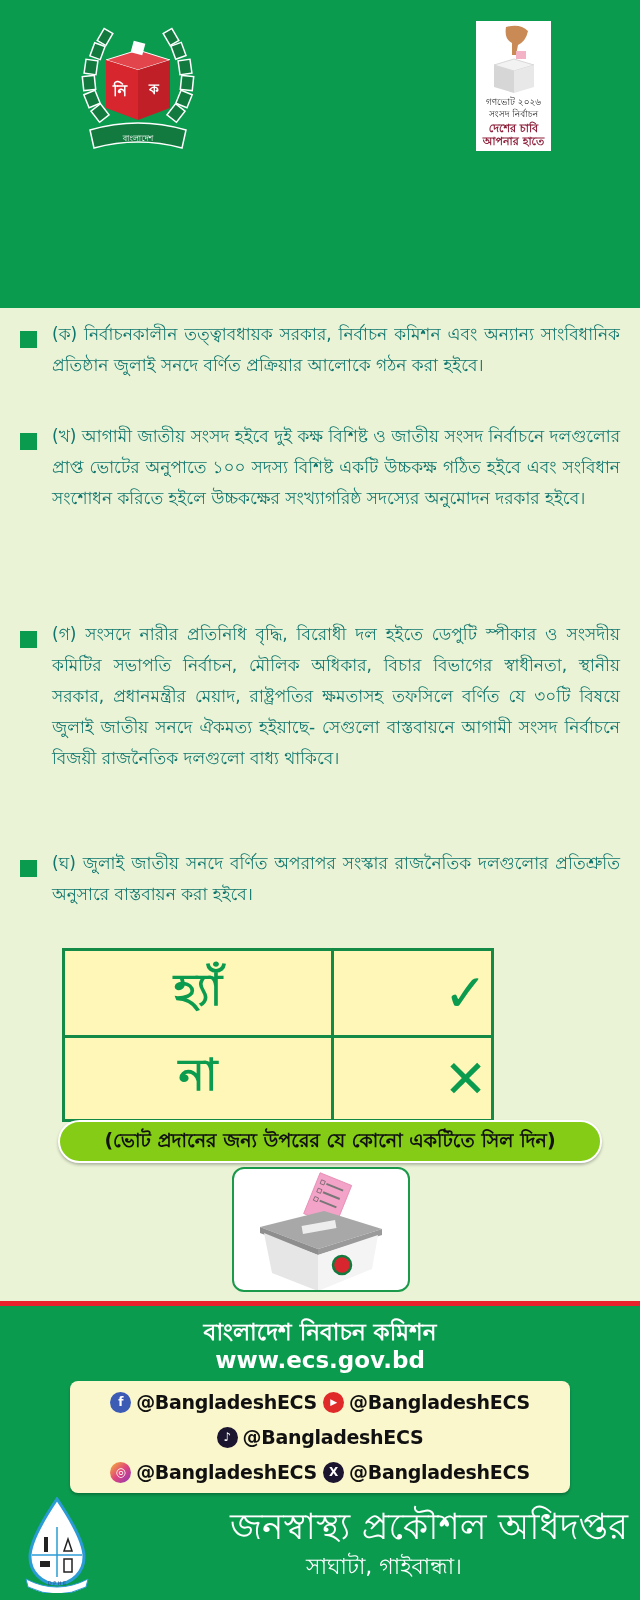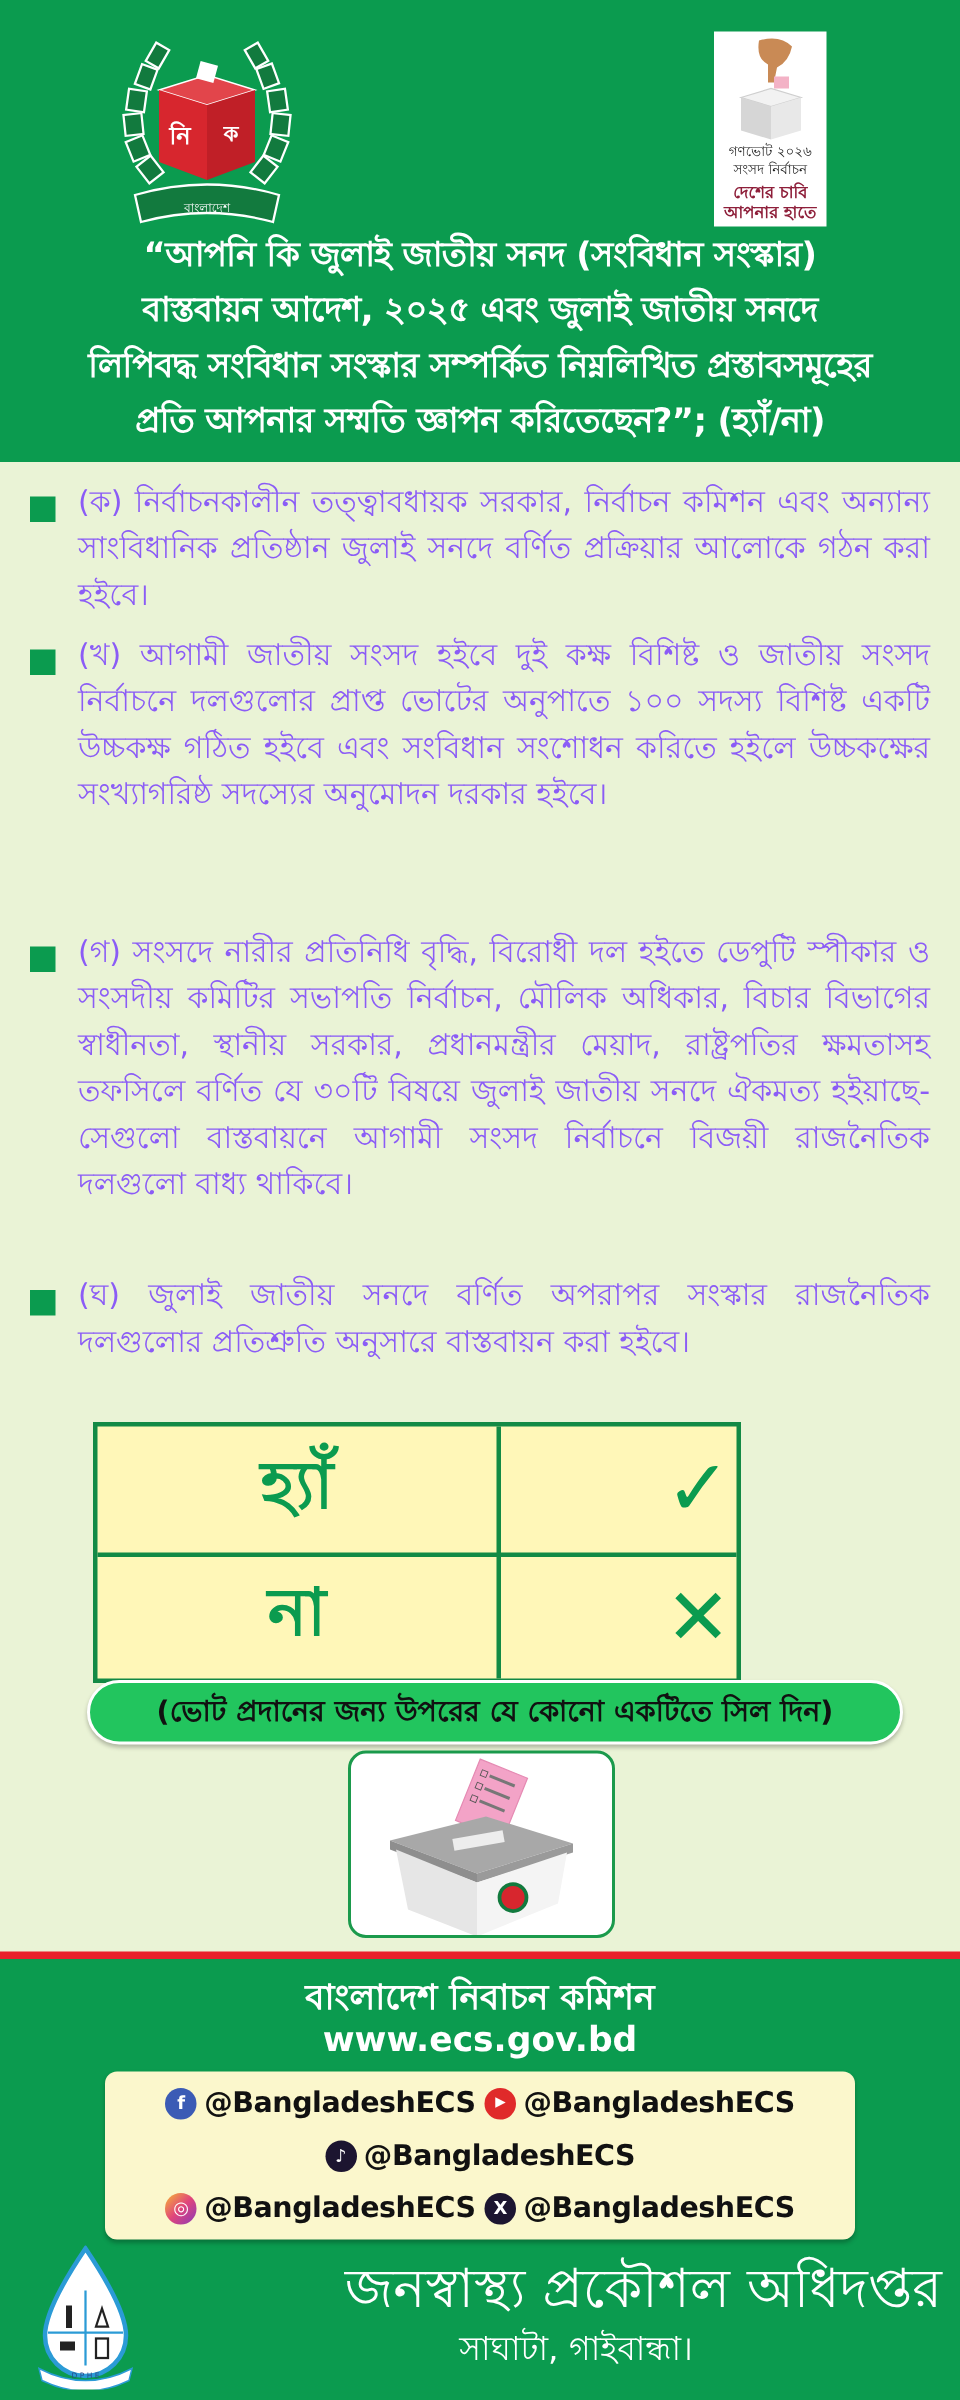--- a/index.html
+++ b/index.html
@@ -14,30 +14,30 @@
   .campaign-logo .l2 { top:88px; }
   .campaign-logo .l3, .campaign-logo .l4 { position:absolute; left:0; width:75px; text-align:center; font-size:11px; font-weight:bold; color:#8e1f3a; line-height:13px; }
   .campaign-logo .l3 { top:101px; }
   .campaign-logo .l4 { top:114px; }
 
   .question { position:absolute; left:8px; top:152px; width:624px; color:#ffffff; font-weight:bold; font-size:22.5px; line-height:37px; text-align:center; letter-spacing:-0.4px; }
 
   .content { position:absolute; left:0; top:308px; width:640px; height:994px; background:#eaf3d6; }
   .item { position:absolute; left:20px; width:600px; }
   .item .bullet { position:absolute; left:0; top:12px; width:17px; height:17px; background:#0b9b4f; }
-  .item .text { position:absolute; left:32px; width:568px; font-size:20px; line-height:31px; color:#8b5cf6; text-align:justify; }
+  .item .text { position:absolute; left:32px; width:568px; font-size:17px; line-height:31px; color:#0f766e; text-align:justify; }
 
   .vote-table { position:absolute; left:62px; top:948px; width:432px; height:174px; border:3px solid #138a45; background:#fff7b8; }
   .vote-table .vline { position:absolute; left:266px; top:0; width:3px; height:100%; background:#138a45; }
   .vote-table .hline { position:absolute; left:0; top:84px; width:100%; height:3px; background:#138a45; }
   .cell { position:absolute; display:flex; align-items:center; justify-content:center; color:#0b9b4f; font-weight:bold; }
   .cell.label { font-size:44px; }
   .cell.mark { font-size:52px; }
 
-  .instruction { position:absolute; left:58px; top:1120px; width:544px; height:43px; background:#22c55e; border-radius:22px; border:2px solid #ffffff; box-shadow:0 2px 3px rgba(0,0,0,0.25); display:flex; align-items:center; justify-content:center; font-size:19px; font-weight:bold; color:#111; }
+  .instruction { position:absolute; left:58px; top:1120px; width:544px; height:43px; background:#84cc16; border-radius:22px; border:2px solid #ffffff; box-shadow:0 2px 3px rgba(0,0,0,0.25); display:flex; align-items:center; justify-content:center; font-size:19px; font-weight:bold; color:#111; }
 
   .ballot-frame { position:absolute; left:232px; top:1167px; width:178px; height:125px; background:#ffffff; border:2px solid #1b9a4c; border-radius:12px; overflow:hidden; }
 
   .red-stripe { position:absolute; left:0; top:1301px; width:640px; height:5px; background:#e8212b; }
   .footer { position:absolute; left:0; top:1306px; width:640px; height:294px; background:#0b9b4f; }
   .ecs-name { position:absolute; left:0; top:1318px; width:640px; text-align:center; color:#fff; font-weight:bold; font-size:23px; line-height:28px; }
   .ecs-url { position:absolute; left:0; top:1346px; width:640px; text-align:center; color:#fff; font-weight:bold; font-size:23px; line-height:28px; }
 
   .social-box { position:absolute; left:70px; top:1381px; width:500px; height:112px; background:#fbf7cc; border-radius:8px; box-shadow:0 2px 3px rgba(0,0,0,0.25); }
   .social-row { position:absolute; left:0; width:500px; display:flex; justify-content:center; align-items:center; gap:6px; }
@@ -90,26 +90,20 @@
       <polygon points="18,44 38,38 58,44 38,50" fill="#f2f2f2" stroke="#cfcfcf" stroke-width="0.8"></polygon>
       <polygon points="18,44 38,50 38,72 18,66" fill="#d6d6d6"></polygon>
       <polygon points="38,50 58,44 58,66 38,72" fill="#e8e8e8"></polygon>
     </svg>
     <div class="l1">গণভোট ২০২৬</div>
     <div class="l2">সংসদ নির্বাচন</div>
     <div class="l3">দেশের চাবি</div>
     <div class="l4">আপনার হাতে</div>
   </div>
 
-  <div class="question">
-    <div>“আপনি কি জুলাই জাতীয় সনদ (সংবিধান সংস্কার)</div>
-    <div>বাস্তবায়ন আদেশ, ২০২৫ এবং জুলাই জাতীয় সনদে</div>
-    <div>লিপিবদ্ধ সংবিধান সংস্কার সম্পর্কিত নিম্নলিখিত প্রস্তাবসমূহের</div>
-    <div>প্রতি আপনার সম্মতি জ্ঞাপন করিতেছেন?”; (হ্যাঁ/না)</div>
-  </div>
 </div>
 
 <div class="content"></div>
 
 <div class="item" style="top:319px;">
   <div class="bullet"></div>
   <div class="text">(ক) নির্বাচনকালীন তত্ত্বাবধায়ক সরকার, নির্বাচন কমিশন এবং অন্যান্য সাংবিধানিক প্রতিষ্ঠান জুলাই সনদে বর্ণিত প্রক্রিয়ার আলোকে গঠন করা হইবে।</div>
 </div>
 <div class="item" style="top:421px;">
   <div class="bullet"></div>

